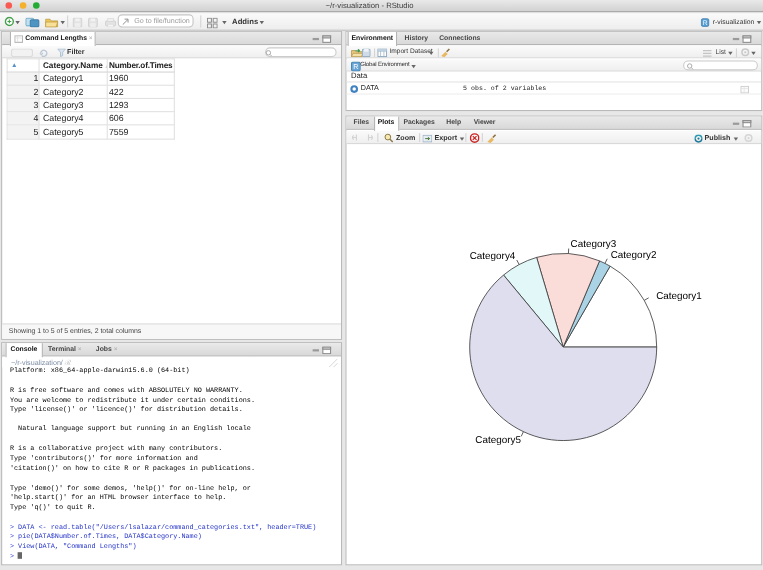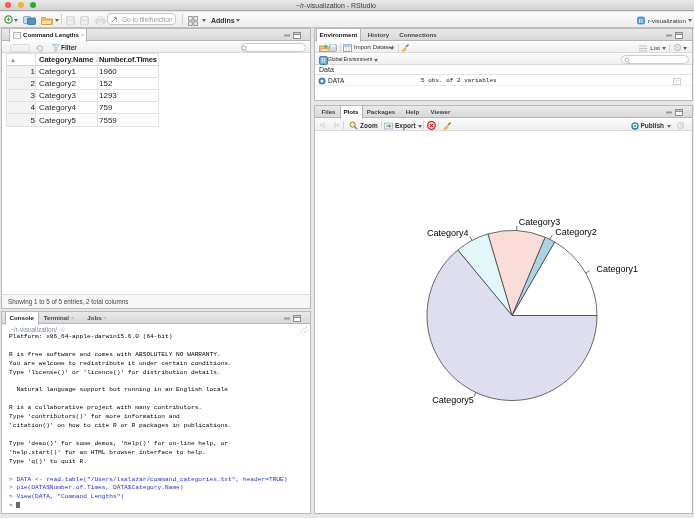--- a/index.html
+++ b/index.html
@@ -148,31 +148,31 @@
             <th style="padding-left:1px;letter-spacing:-0.2px;">Number.of.Times<span style="color:#c8c8c8;font-size:5px;letter-spacing:0;"> ▲▼</span></th>
           </tr>
       <tr>
             <td class="rn">1</td>
             <td>Category1</td>
             <td style="padding-left:1px;">1960</td>
           </tr>
       <tr>
             <td class="rn">2</td>
             <td>Category2</td>
-            <td style="padding-left:1px;">152</td>
+            <td style="padding-left:1px;">422</td>
           </tr>
       <tr>
             <td class="rn">3</td>
             <td>Category3</td>
             <td style="padding-left:1px;">1293</td>
           </tr>
       <tr>
             <td class="rn">4</td>
             <td>Category4</td>
-            <td style="padding-left:1px;">759</td>
+            <td style="padding-left:1px;">606</td>
           </tr>
       <tr>
             <td class="rn">5</td>
             <td>Category5</td>
             <td style="padding-left:1px;">7559</td>
           </tr>
     </tbody>
       </table>
   </div>
   <div id="dv-foot">Showing 1 to 5 of 5 entries, 2 total columns</div>

